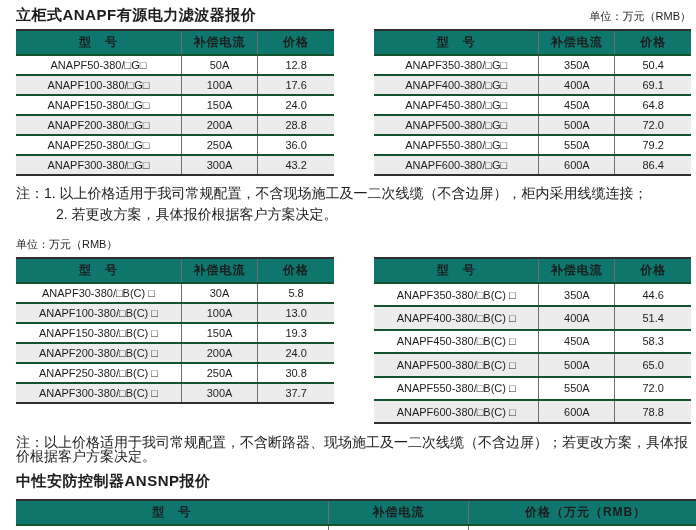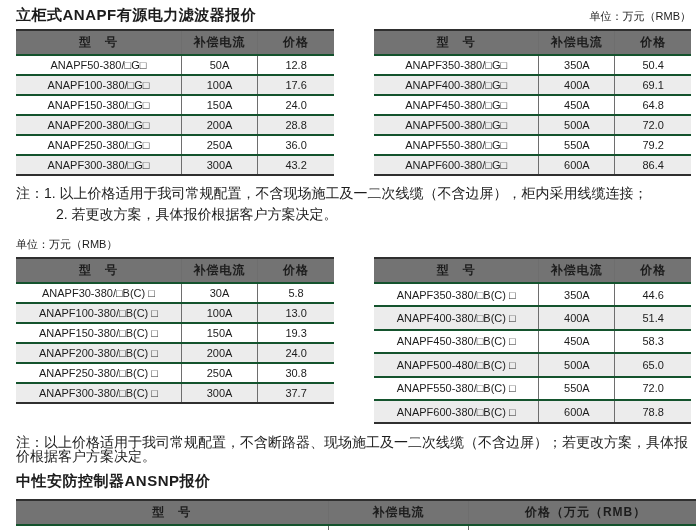--- a/index.html
+++ b/index.html
@@ -16,21 +16,21 @@
   .tables-row{display:flex;justify-content:space-between;margin-top:4px;}
   .tbl-left{width:318px;}
   .tbl-right{width:317px;}
   .tbl-full{width:686px;}
 
   table{
     border-collapse:collapse;width:100%;table-layout:fixed;
     border-top:2px solid #2f2f2f;border-bottom:2px solid #2f2f2f;
   }
   th{
-    background:#737373;font-size:12px;font-weight:bold;
+    background:#0f766e;font-size:12px;font-weight:bold;
     padding:3px 2px;border-bottom:1px solid #4a4a4a;letter-spacing:1px;
   }
   td{font-size:11px;text-align:center;padding:3px 2px;white-space:nowrap;overflow:hidden;}
   tbody tr{border-top:2px solid #14532d;}
   tbody tr:nth-child(even){background:#ececec;}
   th + th, td + td{border-left:1px solid #6e6e6e;}
   table.tall td{padding-top:4.7px;padding-bottom:4.7px;}
 
   .c-model{width:52%;} .c-current{width:24%;} .c-price{width:24%;}
   .f-model{width:45.5%;} .f-current{width:20.5%;} .f-price{width:34%;}
@@ -233,21 +233,21 @@
               <td>ANAPF400-380/□B(C) □</td>
               <td>400A</td>
               <td>51.4</td>
             </tr>
             <tr>
               <td>ANAPF450-380/□B(C) □</td>
               <td>450A</td>
               <td>58.3</td>
             </tr>
             <tr>
-              <td>ANAPF500-480/□B(C) □</td>
+              <td>ANAPF500-380/□B(C) □</td>
               <td>500A</td>
               <td>65.0</td>
             </tr>
             <tr>
               <td>ANAPF550-380/□B(C) □</td>
               <td>550A</td>
               <td>72.0</td>
             </tr>
             <tr>
               <td>ANAPF600-380/□B(C) □</td>

